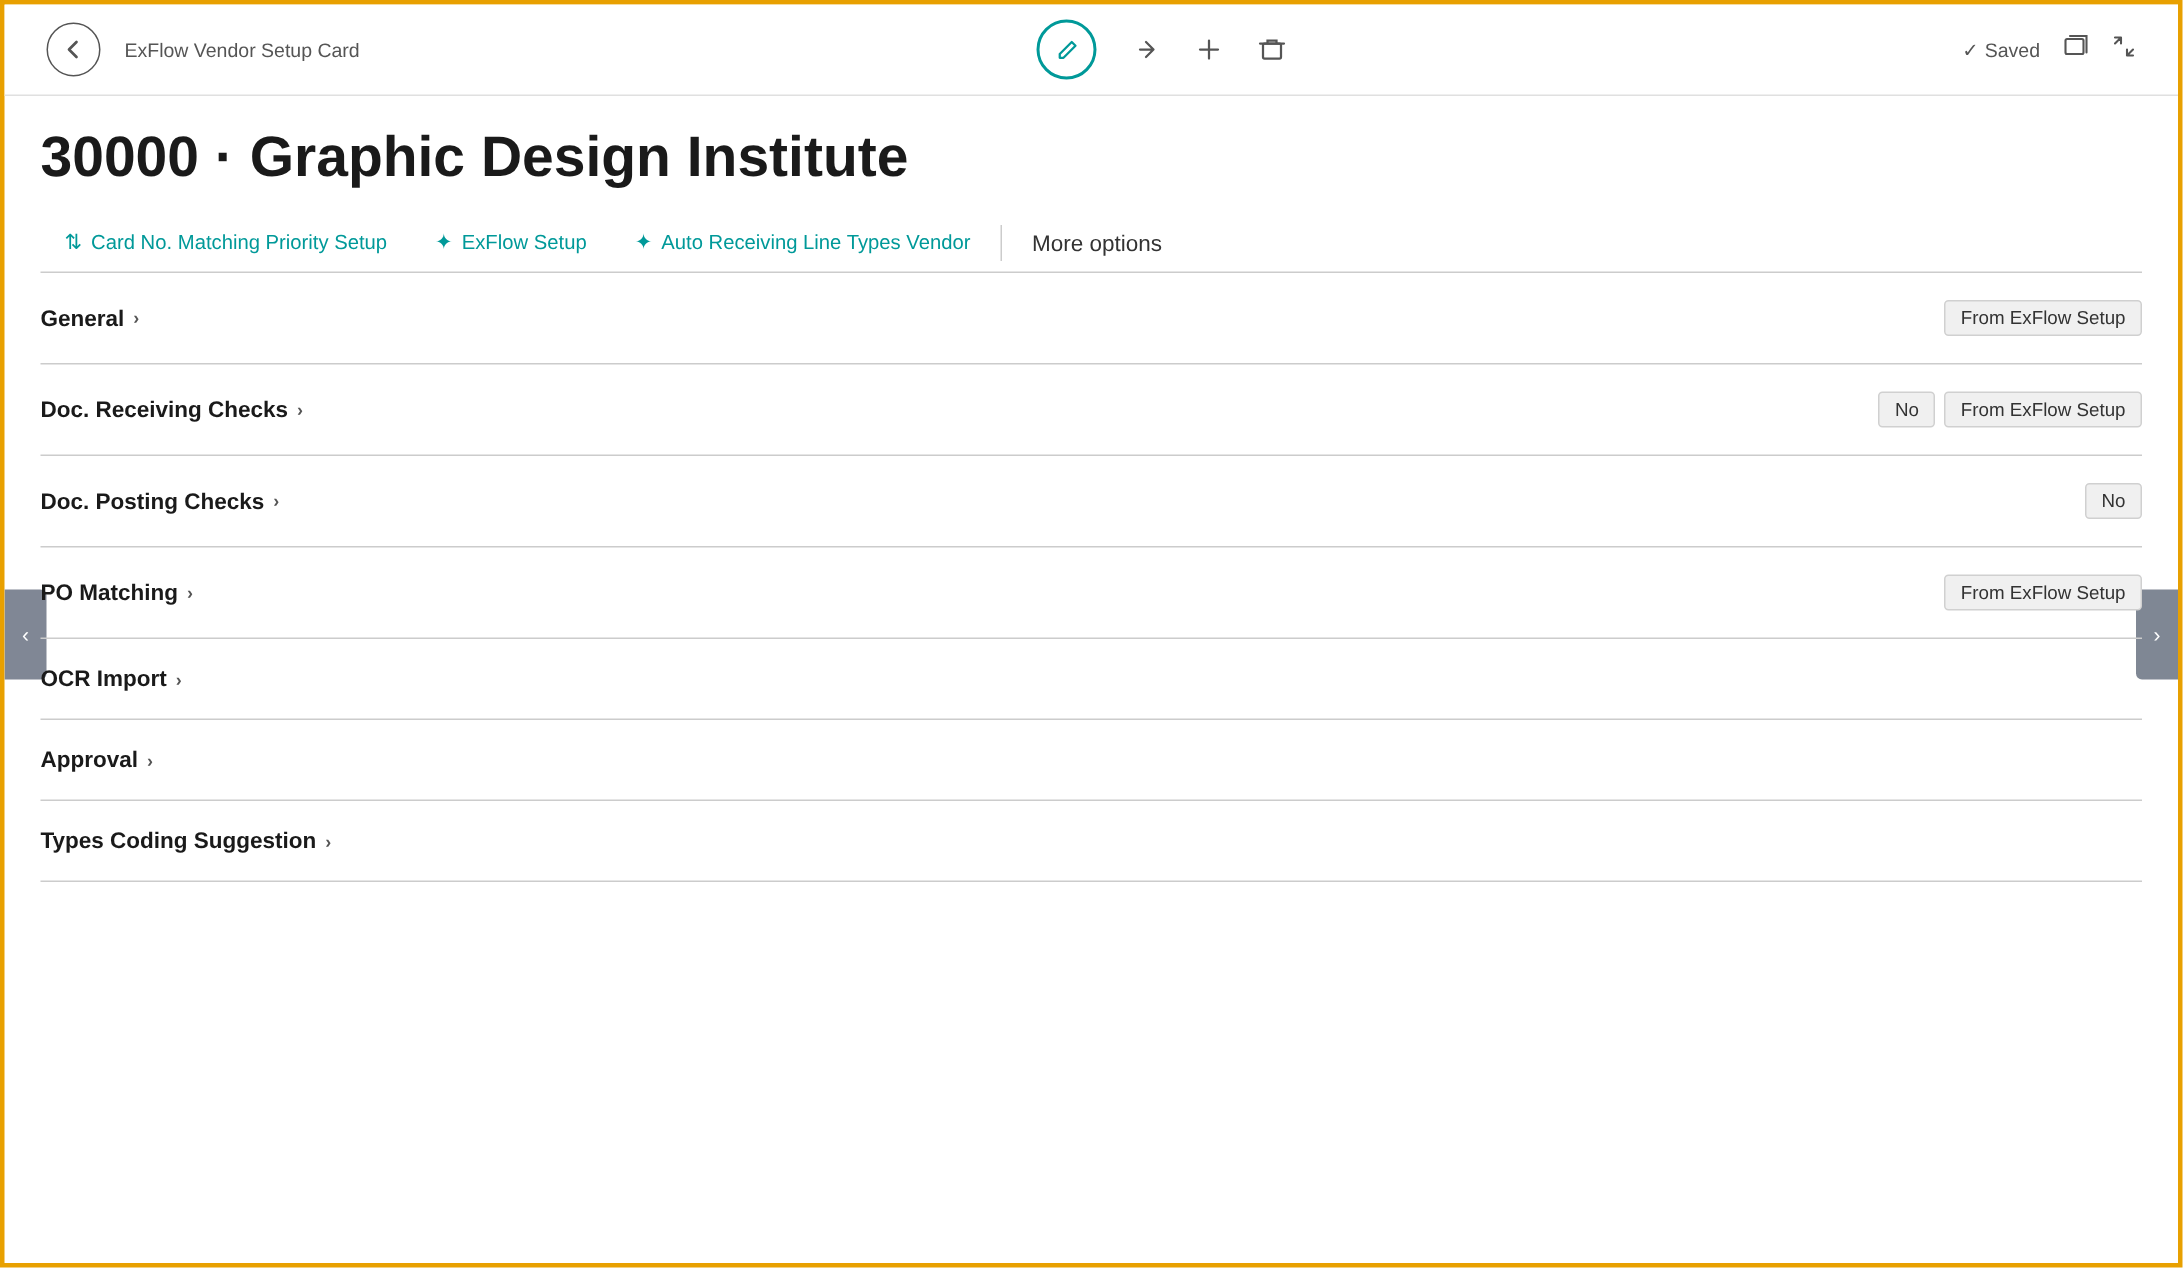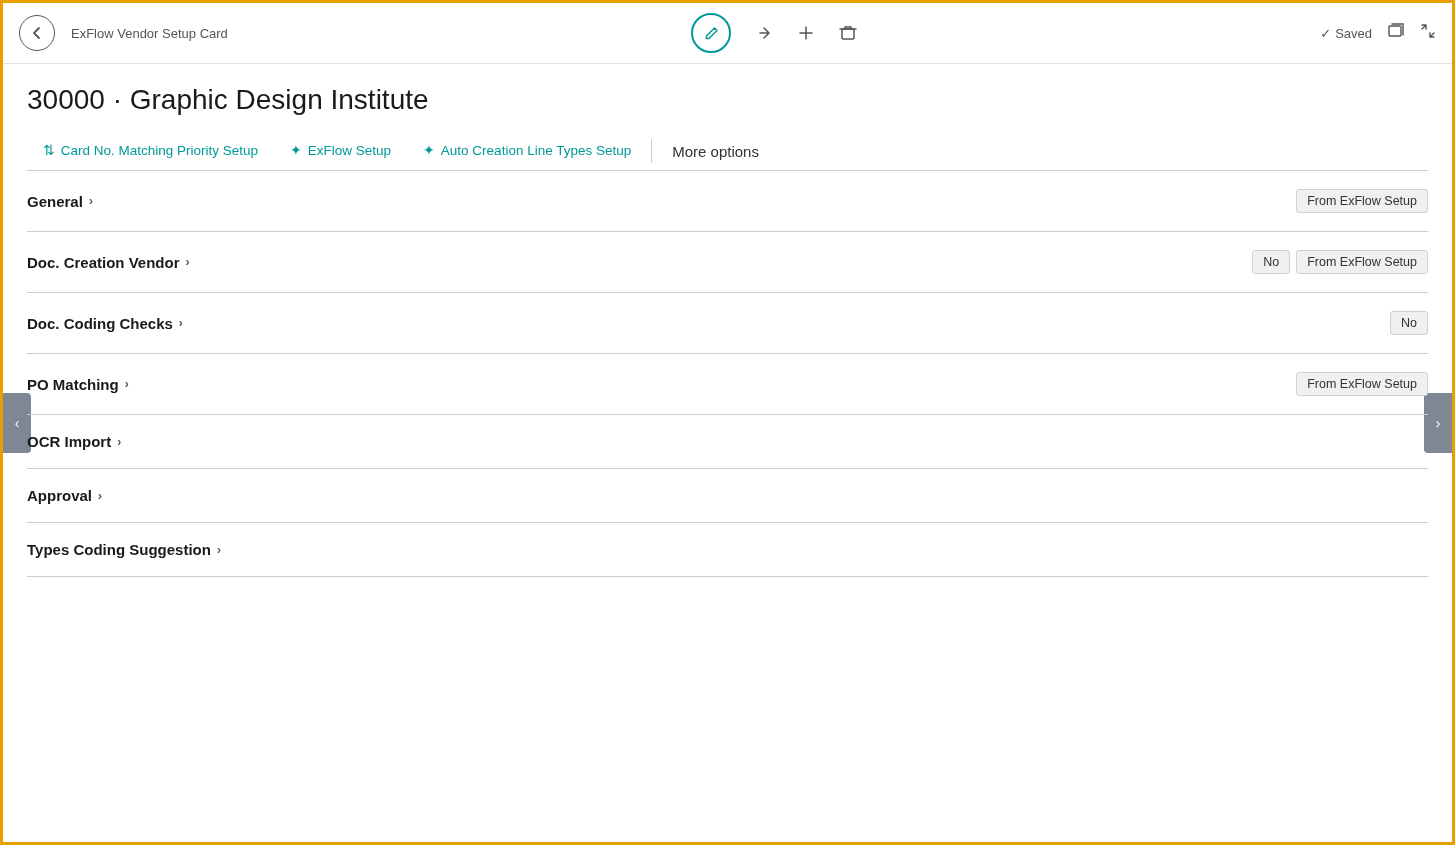--- a/index.html
+++ b/index.html
@@ -11,21 +11,21 @@
       border: 3px solid #e8a000;
       min-height: 845px;
       position: relative;
       overflow: hidden;
     }
 
     
     .top-bar {
       display: flex;
       align-items: center;
-      padding: 10px 16px;
+      padding: 10px 28px;
       border-bottom: 1px solid #e0e0e0;
       background: #fff;
       gap: 16px;
       min-height: 56px;
     }
     .back-btn {
       width: 36px; height: 36px;
       border-radius: 50%;
       border: 1.5px solid #555;
       background: #fff;
@@ -81,22 +81,22 @@
       background: none; border: none; cursor: pointer; color: #555; font-size: 16px;
     }
 
     
     .page-content {
       padding: 0 24px;
     }
 
     
     .page-title {
-      font-size: 28px;
-      font-weight: 400;
+      font-size: 38px;
+      font-weight: 700;
       color: #1a1a1a;
       padding: 20px 0 16px 0;
     }
 
     
     .tabs-bar {
       display: flex;
       align-items: center;
       border-bottom: 1px solid #ccc;
       margin-bottom: 0;
@@ -258,49 +258,49 @@
     <div class="tab-item">
       <span class="tab-icon">⇅</span>
       <span>Card No. Matching Priority Setup</span>
     </div>
     <div class="tab-item">
       <span class="tab-icon">✦</span>
       <span>ExFlow Setup</span>
     </div>
     <div class="tab-item">
       <span class="tab-icon">✦</span>
-      <span>Auto Creation Line Types Setup</span>
+      <span>Auto Receiving Line Types Vendor</span>
     </div>
     <div class="tab-divider"></div>
     <div class="more-options-tab">More options</div>
   </div>
 
   <div id="sections-container">
   <div class="section">
         <div class="section-label">
           <span>General</span>
           <span class="chevron"> ›</span>
         </div>
         <div class="section-actions">
           <button class="badge-btn">From ExFlow Setup</button>
         </div>
       </div>
       <div class="section">
         <div class="section-label">
-          <span>Doc. Creation Vendor</span>
+          <span>Doc. Receiving Checks</span>
           <span class="chevron"> ›</span>
         </div>
         <div class="section-actions">
           <button class="badge-btn">No</button>
           <button class="badge-btn">From ExFlow Setup</button>
         </div>
       </div>
       <div class="section">
         <div class="section-label">
-          <span>Doc. Coding Checks</span>
+          <span>Doc. Posting Checks</span>
           <span class="chevron"> ›</span>
         </div>
         <div class="section-actions">
           <button class="badge-btn">No</button>
         </div>
       </div>
       <div class="section">
         <div class="section-label">
           <span>PO Matching</span>
           <span class="chevron"> ›</span>

